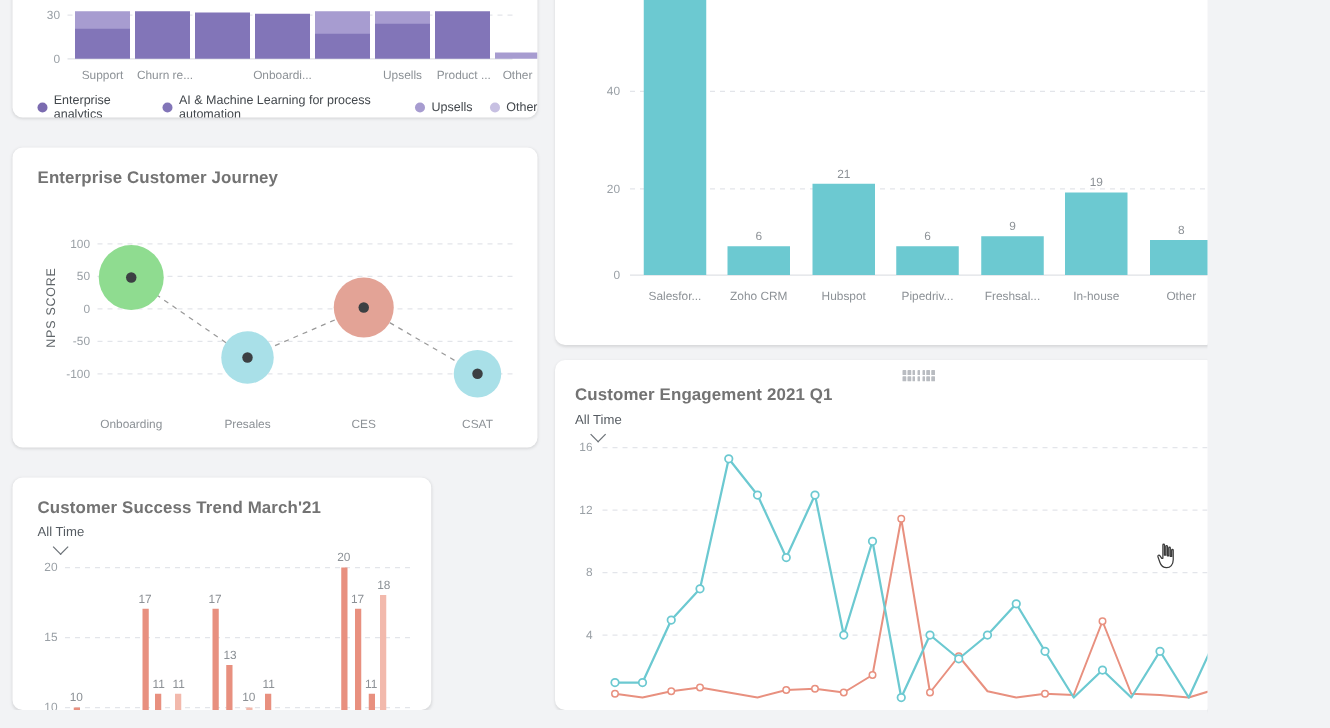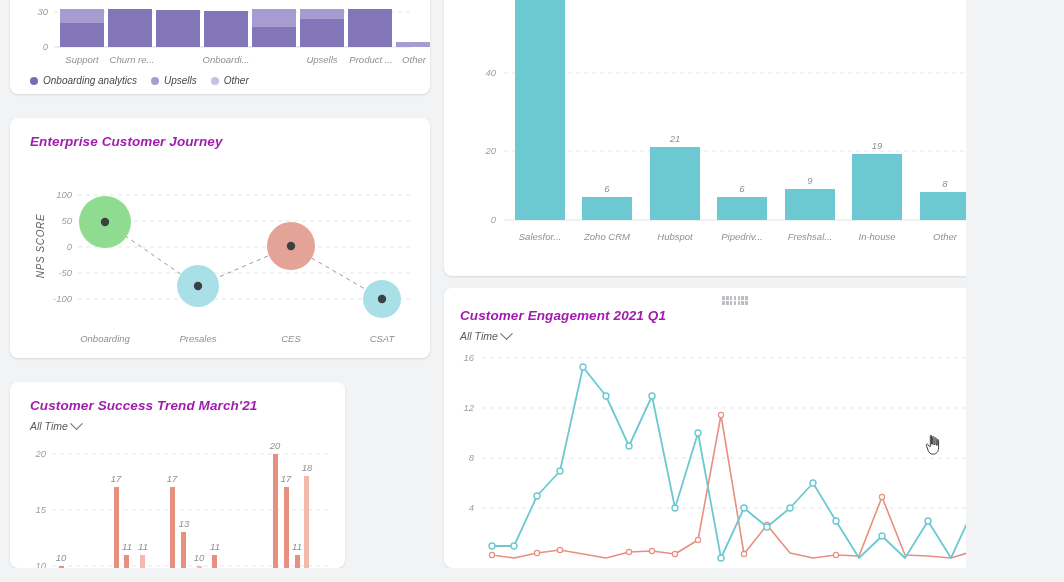--- a/index.html
+++ b/index.html
@@ -11,41 +11,41 @@
     overflow: hidden;
     font-family: "Liberation Sans", sans-serif;
     -webkit-font-smoothing: antialiased;
   }
   .page {
     position: relative;
     width: 966px;
     height: 582px;
     background: #f2f3f5;
     overflow: hidden;
-    font-style: italic;
   }
   .card {
     position: absolute;
     background: #ffffff;
     border-radius: 8px;
     box-shadow: 0 1px 3px rgba(0,0,0,0.08), 0 1px 2px rgba(0,0,0,0.04);
     overflow: hidden;
   }
   .card-title {
     font-size: 13.5px;
     font-weight: bold;
-    color: #a21caf;
+    color: #737373;
     letter-spacing: 0.1px;
   }
   .subfilter {
     font-size: 10.5px;
     color: #555b61;
     display: flex;
     align-items: center;
     gap: 4px;
+    flex-direction: column;
   }
   .chev {
     display: inline-block;
     width: 8px;
     height: 8px;
     border-right: 1.3px solid #6b7177;
     border-bottom: 1.3px solid #6b7177;
     transform: rotate(45deg) translate(-2px,-2px);
   }
   .tick-text {
@@ -149,21 +149,25 @@
       <text class="cat-text" x="216" y="181" text-anchor="middle">Onboardi...</text>
       <text class="cat-text" x="312" y="181" text-anchor="middle">Upsells</text>
       <text class="cat-text" x="361" y="181" text-anchor="middle">Product ...</text>
       <text class="cat-text" x="404" y="181" text-anchor="middle">Other</text>
     </svg>
 
     
     <div style="position:absolute; left:20px; top:193px; display:flex; align-items:center; gap:14px;">
       <div class="legend-row">
         <span class="legend-dot" style="background:#7b6bb0"></span>
-        <span>Onboarding analytics</span>
+        <span>Enterprise analytics</span>
+      </div>
+      <div class="legend-row">
+        <span class="legend-dot" style="background:#8275b8"></span>
+        <span>AI &amp; Machine Learning for process automation</span>
       </div>
       <div class="legend-row">
         <span class="legend-dot" style="background:#a79cd0"></span>
         <span>Upsells</span>
       </div>
       <div class="legend-row">
         <span class="legend-dot" style="background:#c7c0e2"></span>
         <span>Other</span>
       </div>
     </div>

